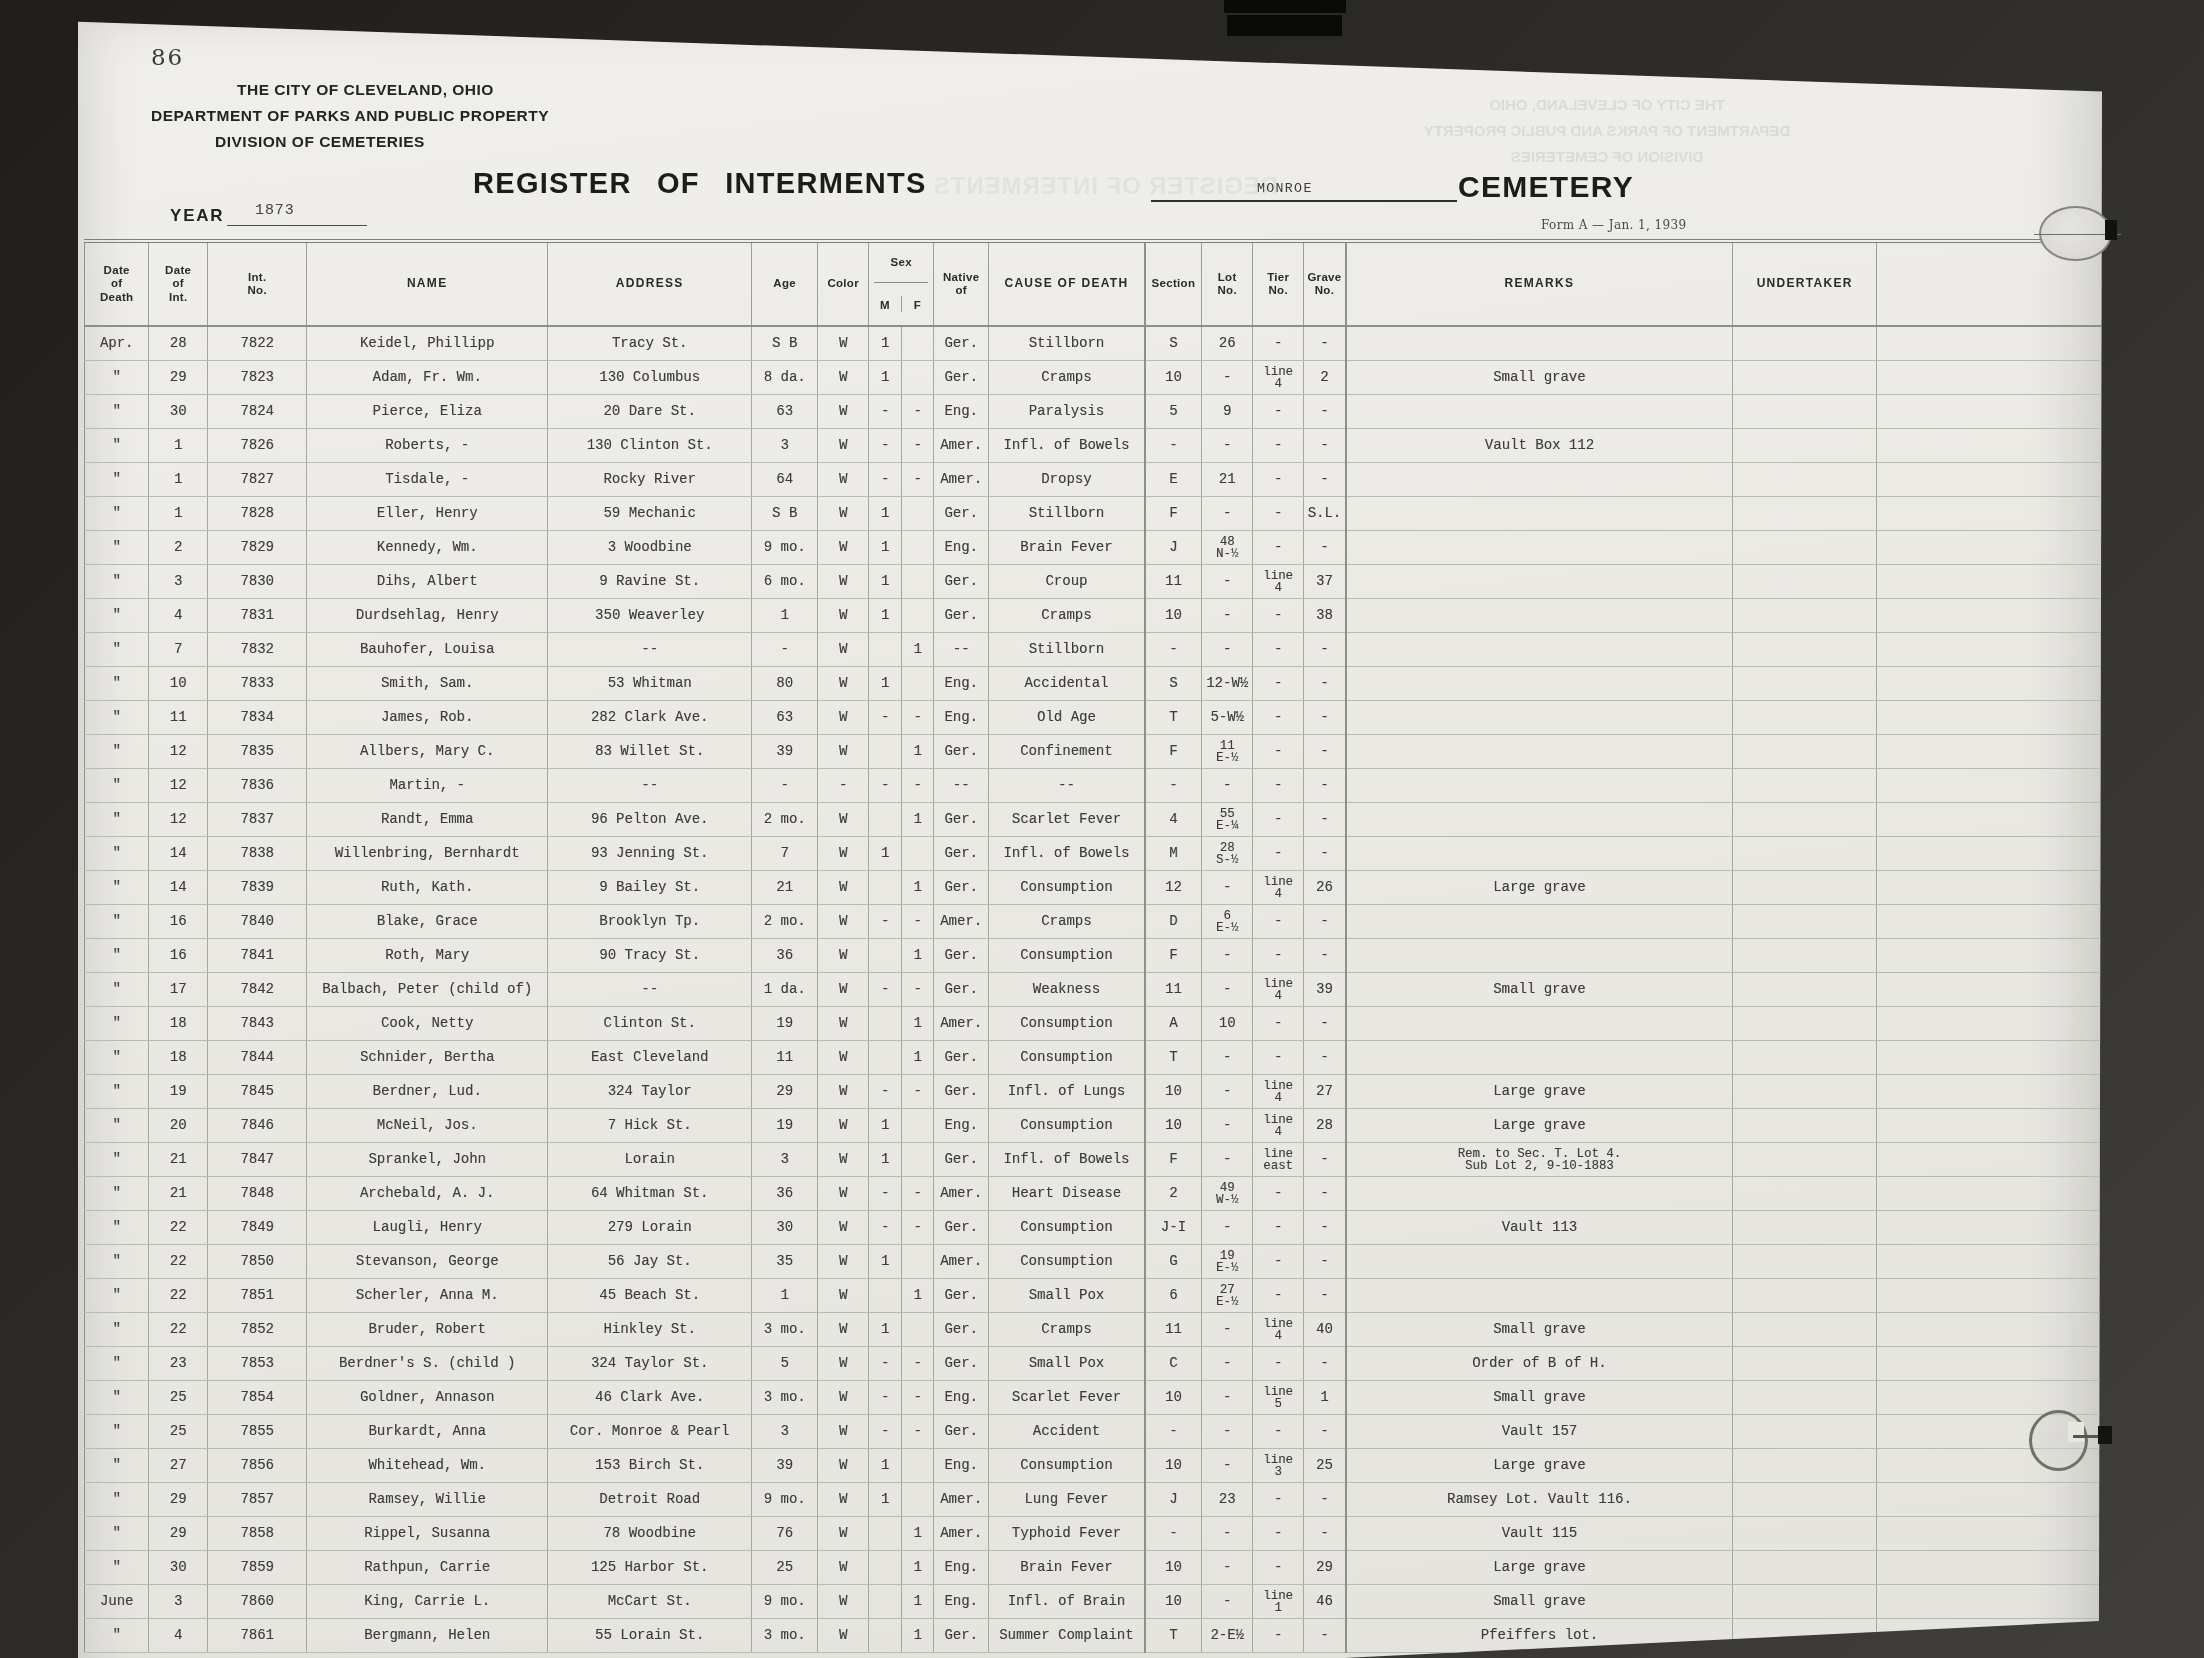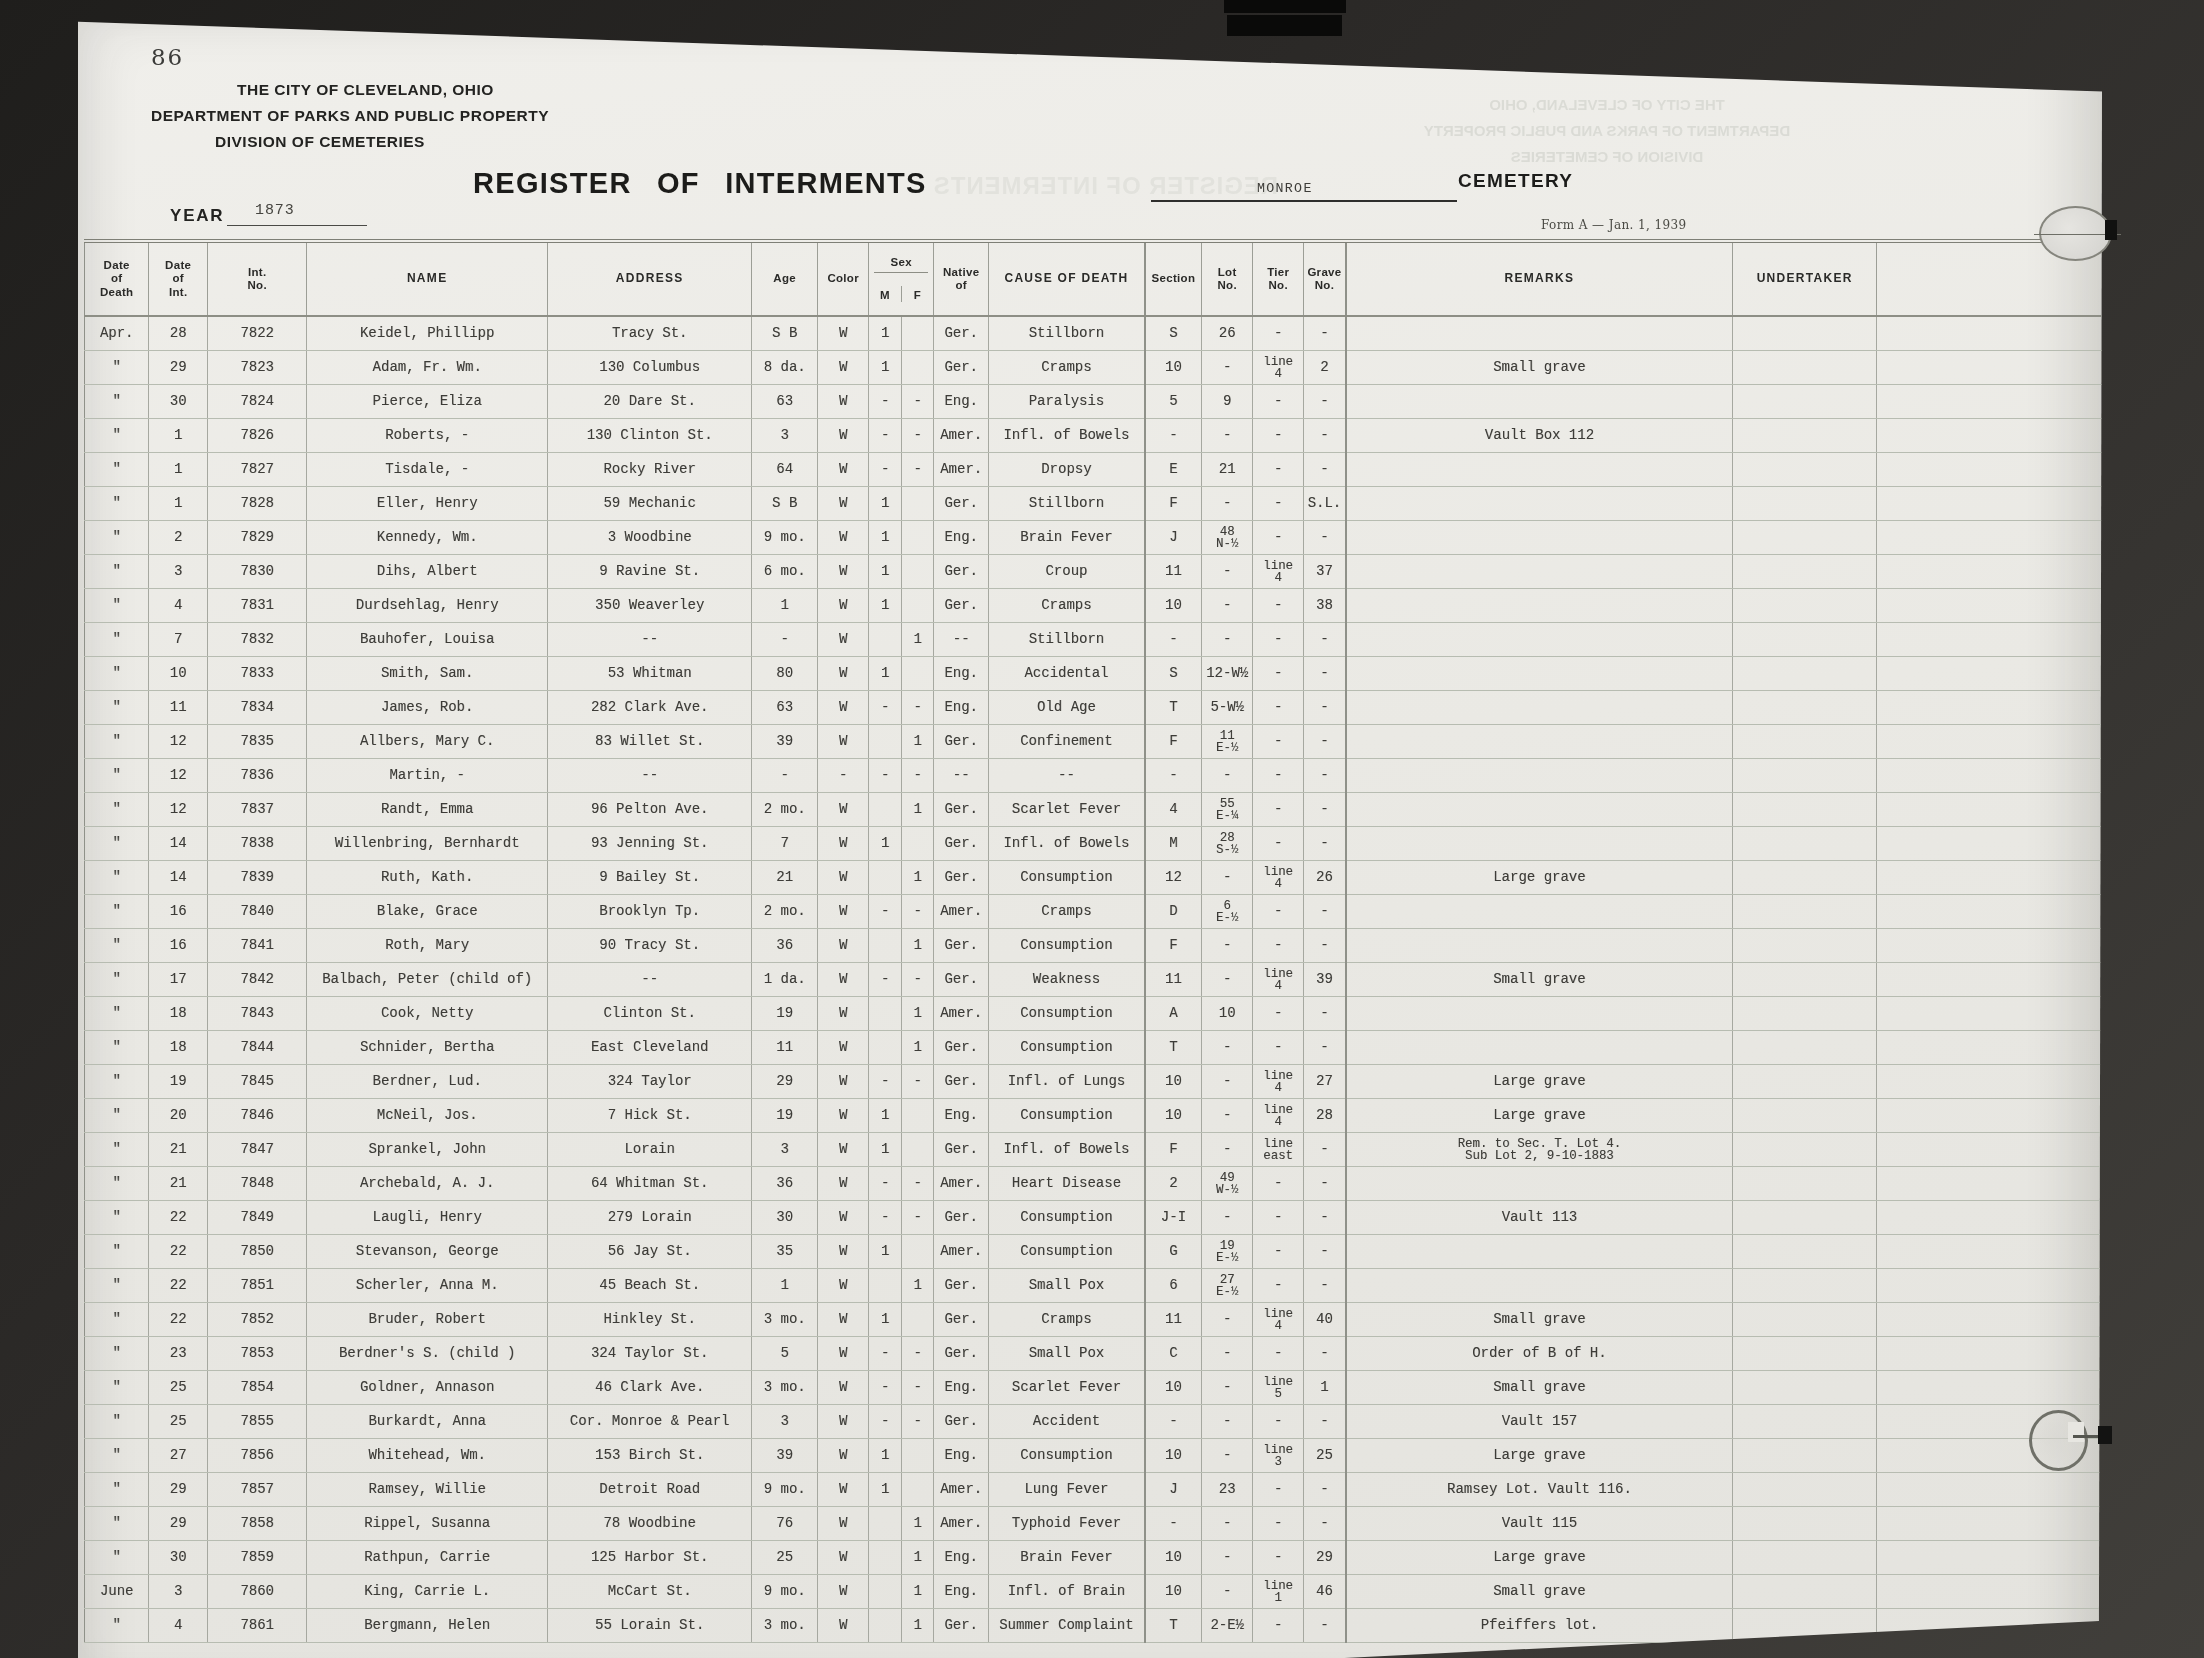--- a/index.html
+++ b/index.html
@@ -15,21 +15,21 @@
   
   .pageno{left:73px;top:30px;font:23px "DejaVu Serif",serif;color:#3b3b39;letter-spacing:1.8px;text-align:right;}
   .org{font-family:"Liberation Sans",sans-serif;font-weight:bold;color:#232321;
        font-size:15.5px;letter-spacing:0.5px;white-space:nowrap;}
   .org1{left:159px;top:67px;} .org2{left:73px;top:93px;} .org3{left:137px;top:119px;}
   .title{left:395px;top:153px;font-family:"Liberation Sans",sans-serif;font-weight:bold;
          font-size:29px;letter-spacing:1.3px;word-spacing:16px;color:#1c1c1a;white-space:nowrap;}
   .cemname{left:1137px;top:167px;font:13.3px "Liberation Mono",monospace;letter-spacing:1.3px;color:#3e3d39;margin-left:42px;}
   .cemline{left:1073px;top:161px;width:306px;height:25px;border-bottom:2.2px solid #2e2e2c;}
   .cemlabel{left:1380px;top:156px;font-family:"Liberation Sans",sans-serif;font-weight:bold;
-            font-size:19px;letter-spacing:1.3px;color:#1c1c1a;}
+            font-size:30px;letter-spacing:1.3px;color:#1c1c1a;}
   .yearlabel{left:92px;top:192px;font-family:"Liberation Sans",sans-serif;font-weight:bold;
              font-size:17px;letter-spacing:1.8px;color:#232321;}
   .yearvalue{left:177px;top:188px;font:15px "Liberation Mono",monospace;color:#45443f;letter-spacing:0.9px;}
   .yearline{left:149px;top:188px;width:140px;height:23px;border-bottom:1.8px solid #4a4a46;}
   .formnote{left:1463px;top:204px;font:12px "DejaVu Serif",serif;color:#4a4a44;letter-spacing:0.4px;}
   
   .ghost{transform:scaleX(-1);filter:blur(0.5px);color:#5d6759;pointer-events:none;}
   .ghostblock{left:1241px;top:78px;width:576px;opacity:.13;text-align:center;
               font-family:"Liberation Sans",sans-serif;font-weight:bold;font-size:15px;line-height:26px;}
   .ghosttitle{left:837px;top:158px;width:381px;opacity:.08;text-align:center;
@@ -46,21 +46,21 @@
                font-size:14px;line-height:15px;color:#3d3c38;text-align:center;white-space:pre-line;
                padding:0;vertical-align:middle;overflow:visible;
                text-shadow:0.4px 0.4px 0 rgba(70,68,62,.35);}
   table.reg td.stack{font-size:12.4px;line-height:12px;}
   td.c-dd{text-align:right;padding-right:2.7px;}
   td.c-name,td.c-address,td.c-cause,td.c-remarks{text-align:left;}
   td.c-name{padding-left:12.4px;} td.c-address{padding-left:12.4px;} td.c-cause{padding-left:7px;}
   td.c-remarks{padding-left:151px;font-size:13.7px;line-height:14px;}
   .bl{border-left:2.7px double #8f9189 !important;}
   td.c-extra,th.th-extra{border-right:none !important;}
-  .sex-top{border-bottom:0.9px solid #8d8e85;margin:0 5.3px;padding-bottom:2px;}
+  .sex-top{border-bottom:0.9px solid #8d8e85;margin:0 5.3px;padding-bottom:12px;}
   .sex-sub{display:flex;} .sex-sub span{flex:1;padding-top:2.7px;}
   .sex-sub span:first-child{border-right:0.9px solid #9c9e96;}
   
   .blackbar{background:#0a0a09;}
   .bar1{left:1224px;top:0;width:122px;height:13.3px;}
   .bar2{left:1227px;top:15px;width:115px;height:21px;}
   .post-top{left:2039px;top:206px;width:69px;height:51px;border:2.7px solid #85857d;border-radius:50%;
             background:radial-gradient(circle at 40% 40%, #e6e5e1, #d2d1cd);}
   .post-top::after{content:"";position:absolute;left:-7px;right:-10.6px;top:50%;height:1.8px;background:#6d6e66;}
   .nub-top{left:2105px;top:220px;width:12.4px;height:19.5px;background:#111110;}

